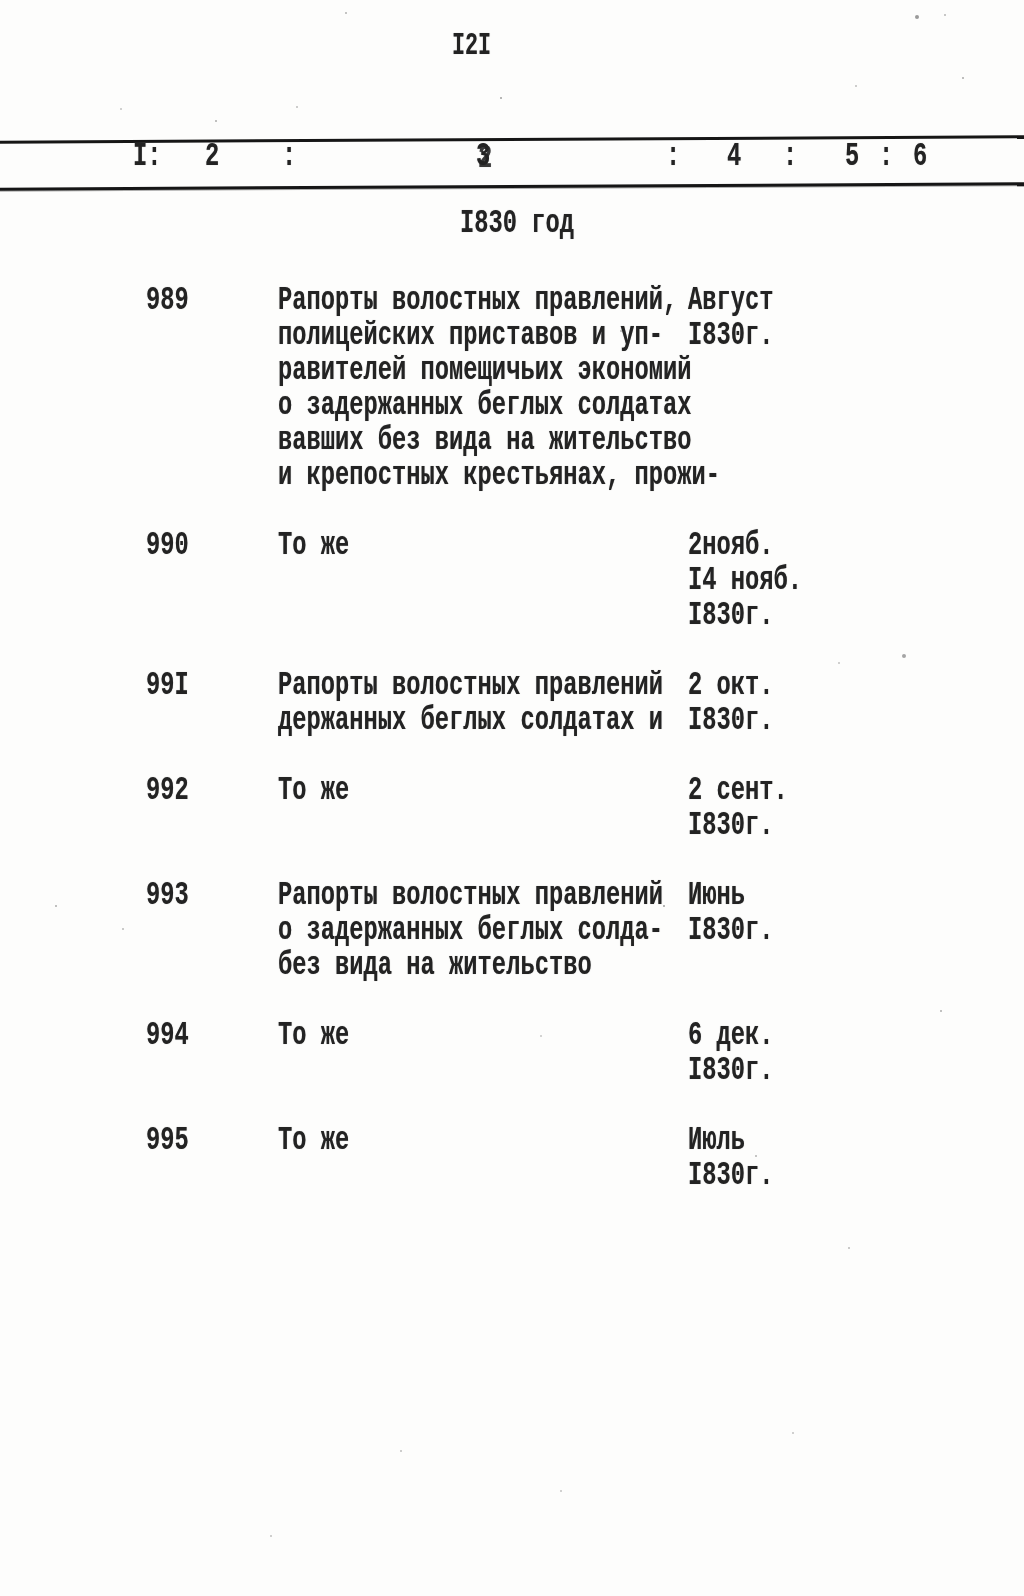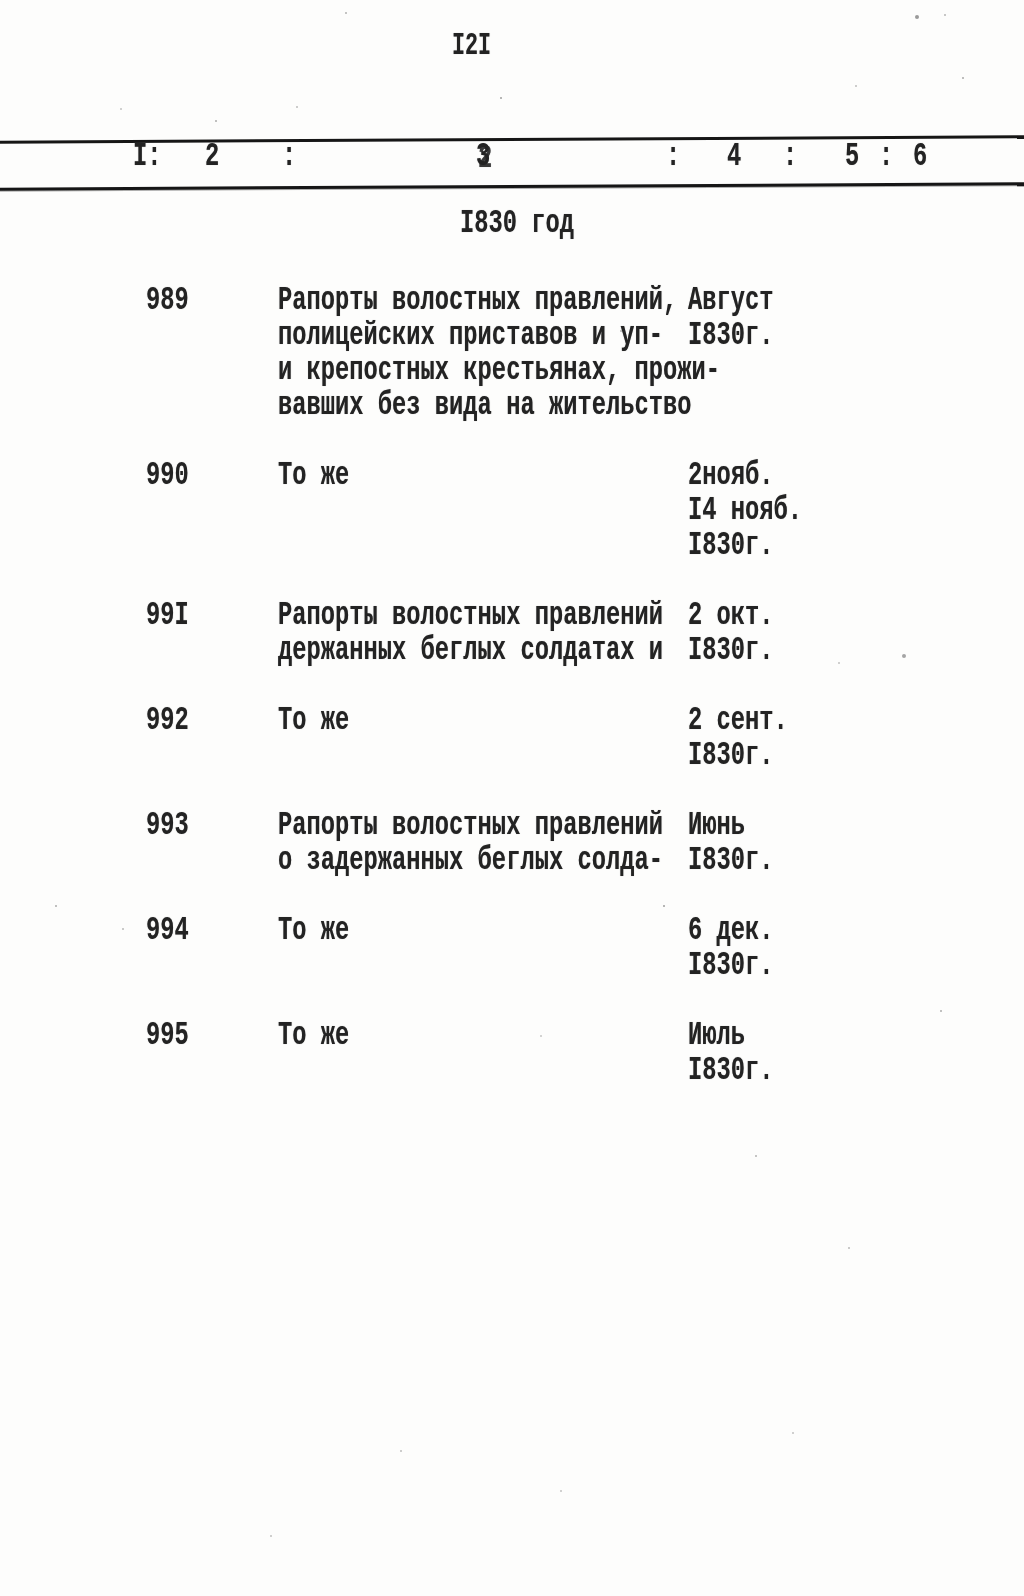--- a/index.html
+++ b/index.html
@@ -114,24 +114,30 @@
         <div class="line">
           <span class="tw num">989</span>
           <span class="tw desc">Рапорты волостных правлений,</span>
           <span class="tw date">Август</span>
         </div>
         <div class="line">
           <span class="tw desc">полицейских приставов и уп-</span>
           <span class="tw date">I830г.</span>
         </div>
         <div class="line">
+          <span class="tw desc">равителей помещичьих экономий</span>
+        </div>
+        <div class="line">
+          <span class="tw desc">о задержанных беглых солдатах</span>
+        </div>
+        <div class="line">
+          <span class="tw desc">вавших без вида на жительство</span>
+        </div>
+        <div class="line">
           <span class="tw desc">и крепостных крестьянах, прожи-</span>
-        </div>
-        <div class="line">
-          <span class="tw desc">вавших без вида на жительство</span>
         </div>
       </div>
       <div class="entry">
         <div class="line">
           <span class="tw num">990</span>
           <span class="tw desc">То же</span>
           <span class="tw date">2нояб.</span>
         </div>
         <div class="line">
           <span class="tw date">I4 нояб.</span>
@@ -164,20 +170,23 @@
       <div class="entry">
         <div class="line">
           <span class="tw num">993</span>
           <span class="tw desc">Рапорты волостных правлений</span>
           <span class="tw date">Июнь</span>
         </div>
         <div class="line">
           <span class="tw desc">о задержанных беглых солда-</span>
           <span class="tw date">I830г.</span>
         </div>
+        <div class="line">
+          <span class="tw desc">без вида на жительство</span>
+        </div>
       </div>
       <div class="entry">
         <div class="line">
           <span class="tw num">994</span>
           <span class="tw desc">То же</span>
           <span class="tw date">6 дек.</span>
         </div>
         <div class="line">
           <span class="tw date">I830г.</span>
         </div>

